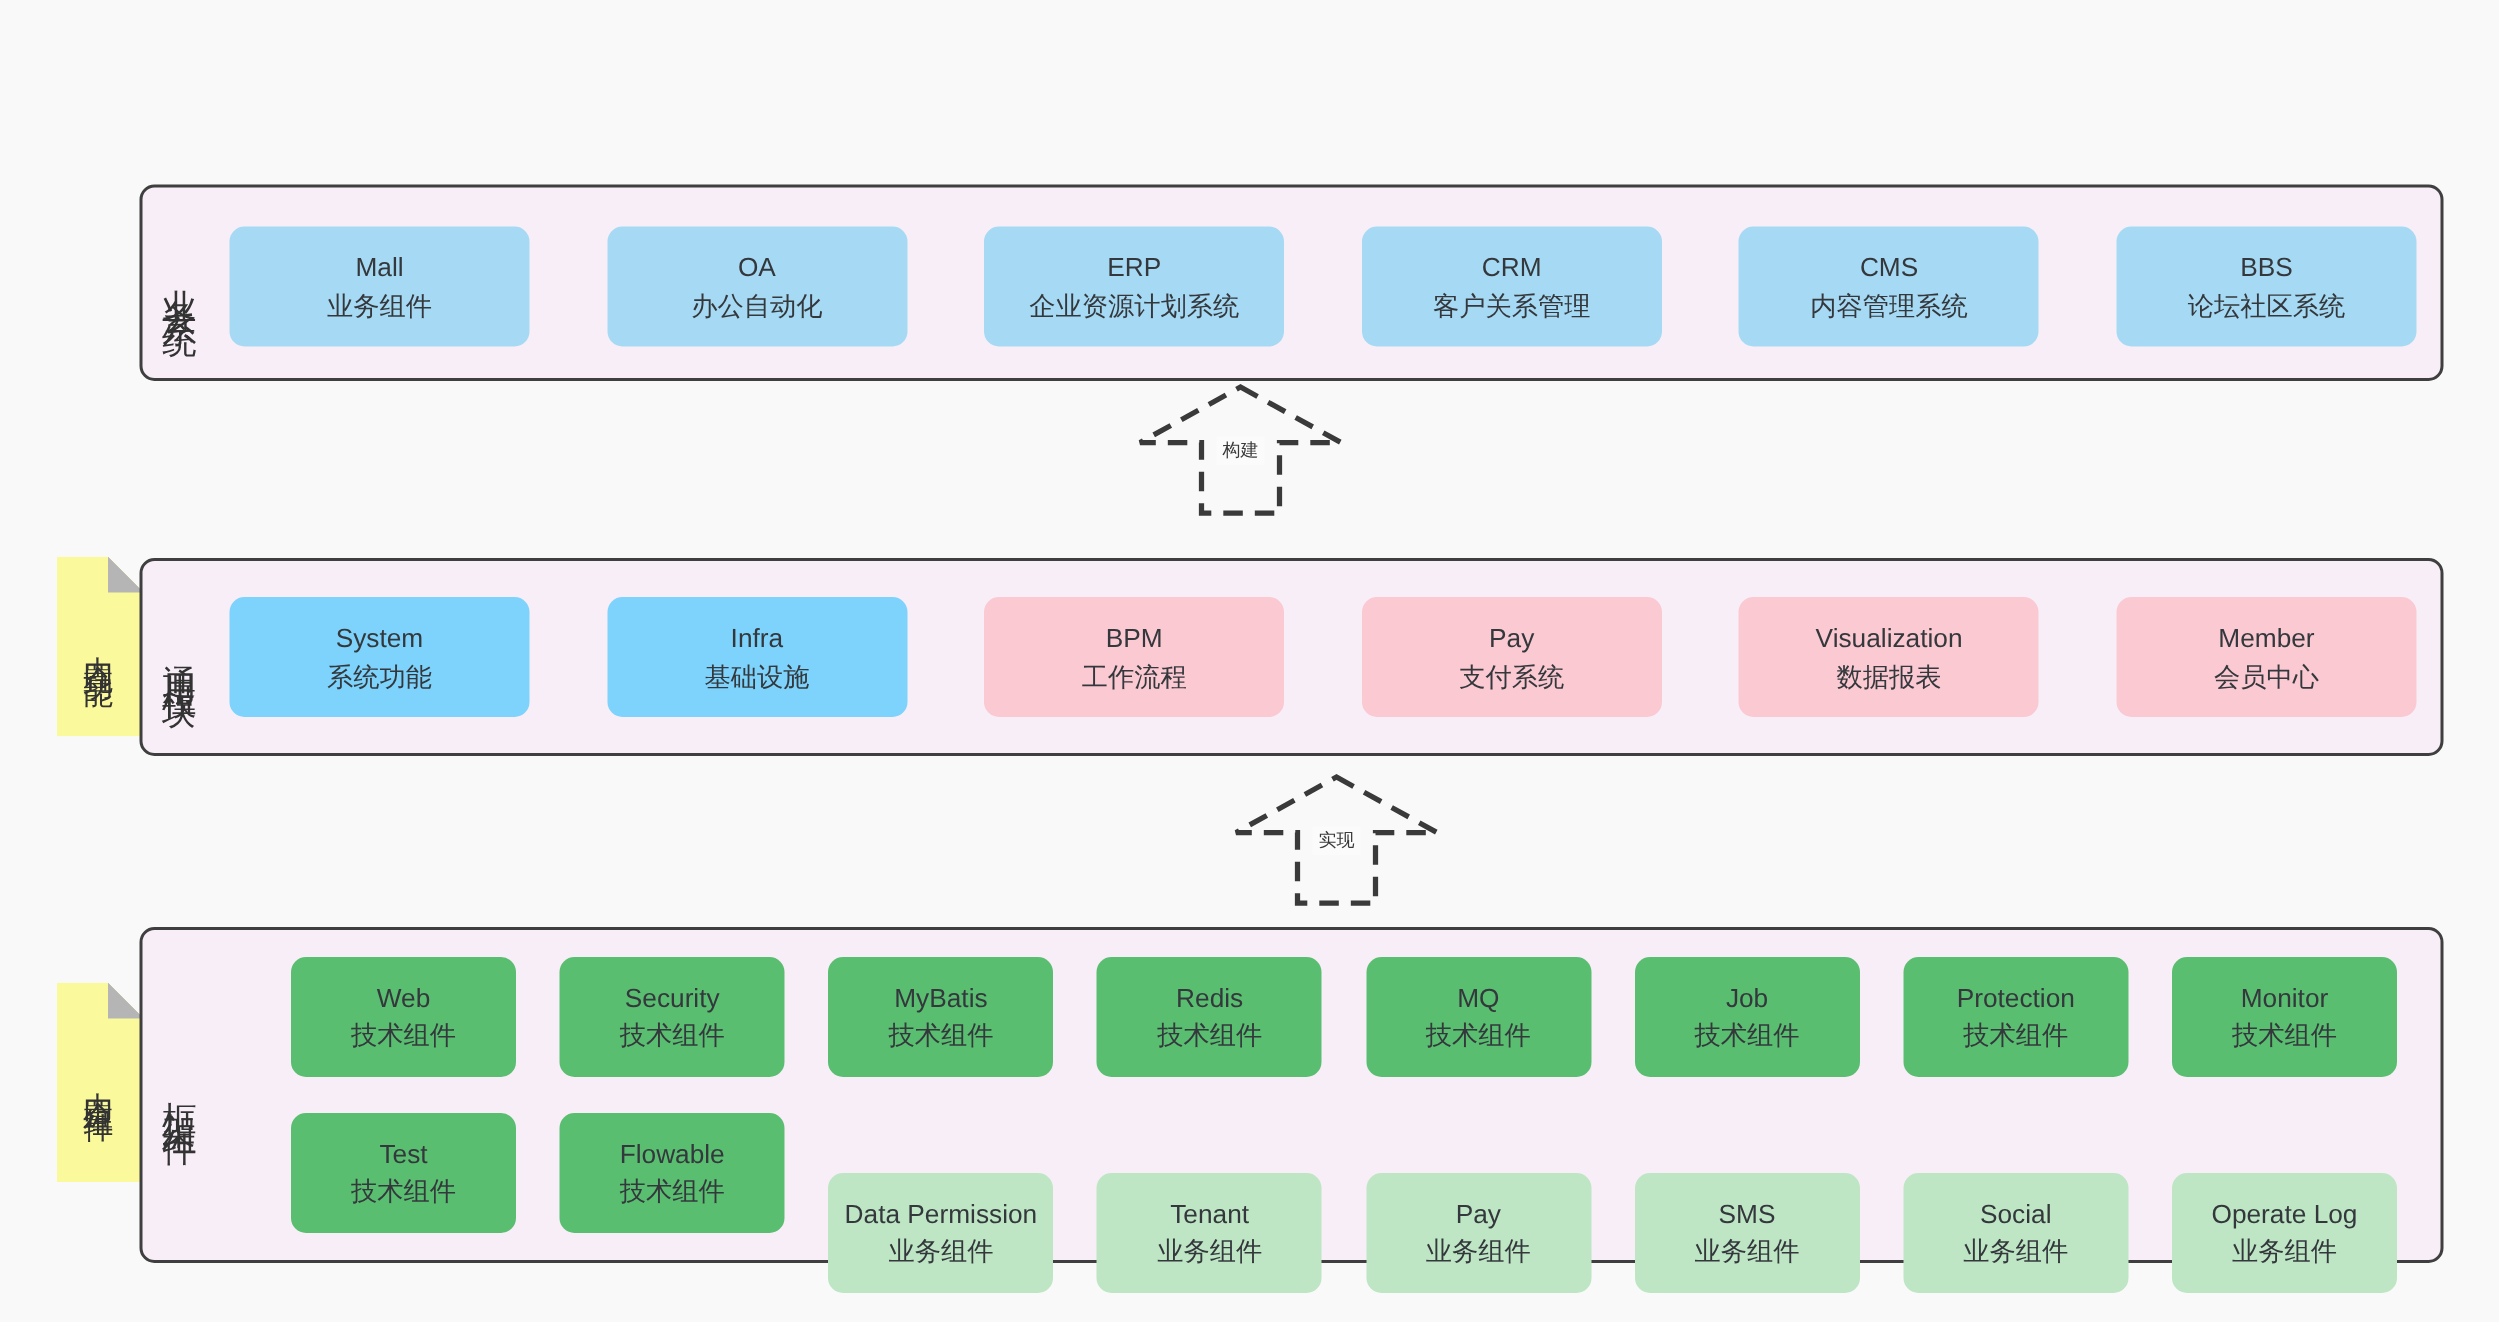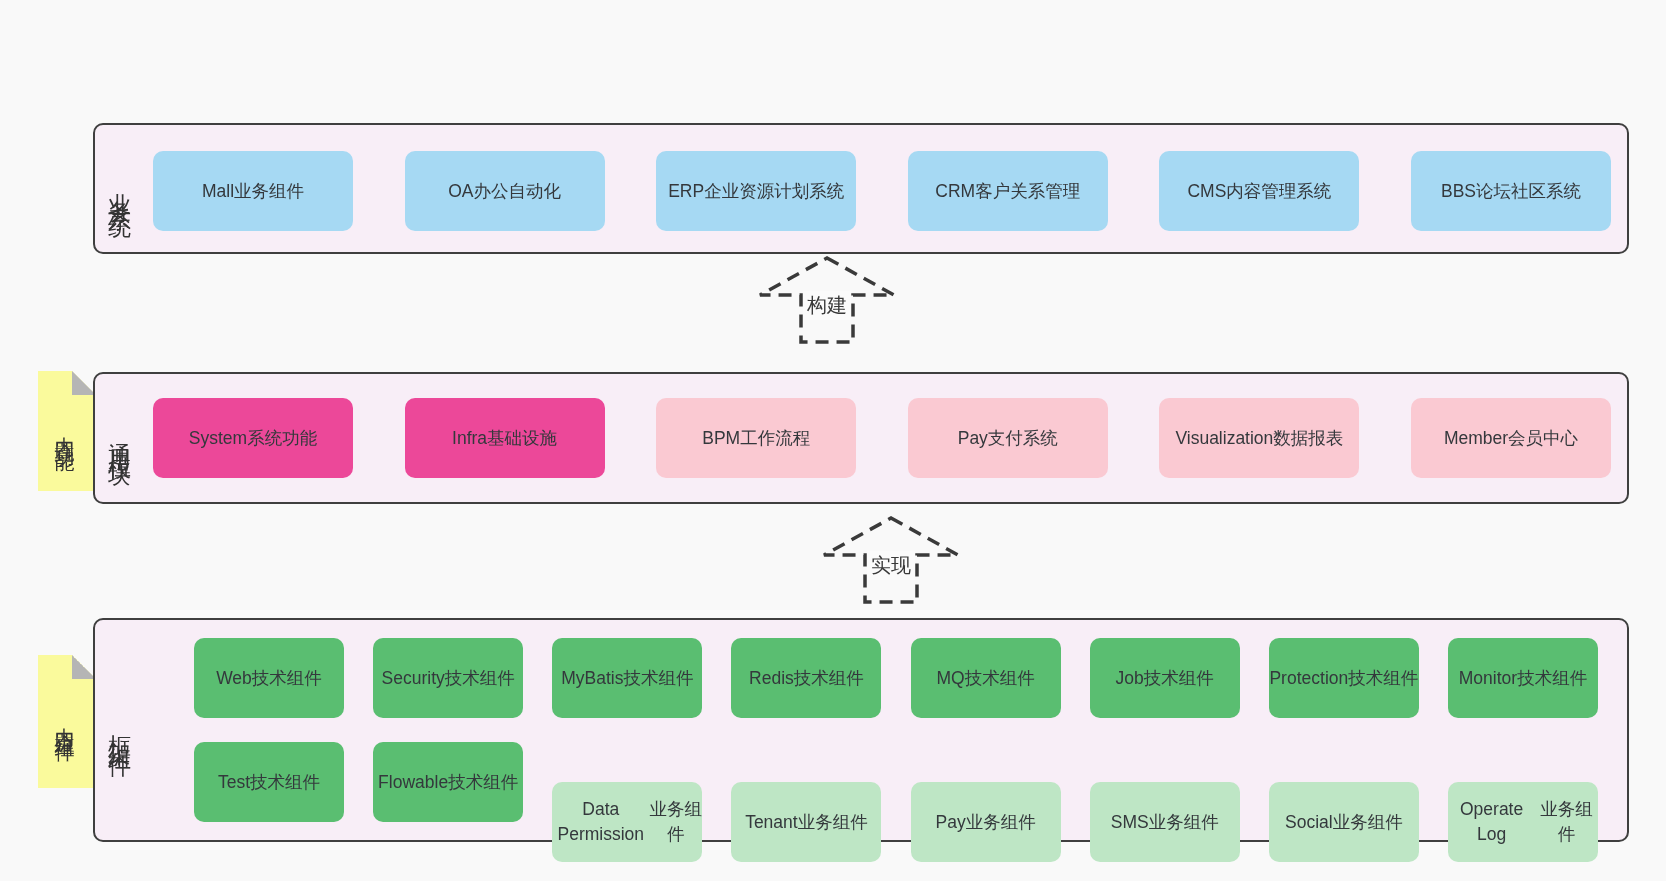--- a/index.html
+++ b/index.html
@@ -27,27 +27,27 @@
   
   .row{position:absolute;display:flex;justify-content:space-between;}
   .row-6{left:58px;right:16px;}
   .row-8{left:58px;right:29px;padding-left:41px;}
   #sec-business .row{top:26px;}
   #sec-modules .row{top:24px;}
   #sec-components .row1{top:18px;}
   #sec-components .row2{top:122px;justify-content:space-between;}
   .box{
     height:80px;border-radius:10px;
-    display:flex;flex-direction:row;align-items:center;justify-content:center;
+    display:flex;flex-direction:column;align-items:center;justify-content:center;
     text-align:center;font-size:17.5px;line-height:1.5;
   }
   .box-6{width:200px;}
   .box-8{width:150px;line-height:1.42;}
   .blue  {background:#a6d9f3;}
-  .red   {background:#ec4899;}
+  .red   {background:#7dd3fc;}
   .pink  {background:#fac9d2;}
   .gdark {background:#5abe71;}
   .glight{background:#bee6c5;margin-top:40px;}
   
   .tag{
     position:absolute;width:58px;background:#fafa9c;z-index:0;
     display:flex;align-items:center;justify-content:center;
     clip-path:polygon(0 0, calc(100% - 24px) 0, 100% 24px, 100% 100%, 0 100%);
   }
   #tag-modules{left:38px;top:371px;height:120px;}
@@ -65,21 +65,21 @@
   .arrow{position:absolute;width:140px;height:92px;z-index:2;}
   #arrow-build{left:757px;top:255px;}
   #arrow-implement{left:821px;top:515px;}
   .arrow svg{position:absolute;left:0;top:0;}
   .arrow polygon{
     fill:none;stroke:#3a3a3a;stroke-width:3.5;
     stroke-dasharray:13 8;stroke-linejoin:miter;
   }
   .arrow-label{
     position:absolute;left:50%;top:36px;transform:translateX(-50%);
-    background:#fbfbfb;padding:1px 4px;font-size:20px;color:#3a3a3a;
+    background:#fbfbfb;padding:1px 4px;font-size:12px;color:#3a3a3a;
     white-space:nowrap;
   }
 </style>
 </head>
 <body>
 
 <div class="section" id="sec-business">
   <div class="v-label">业务系统</div>
   <div class="row row-6">
     <div class="box box-6 blue">

